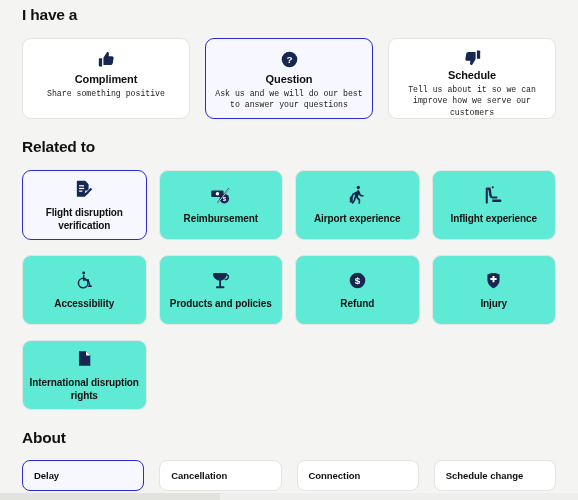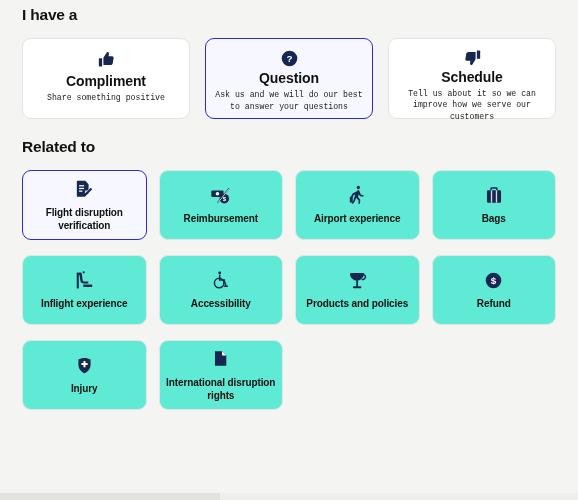--- a/index.html
+++ b/index.html
@@ -54,21 +54,21 @@
     border: 1.6px solid #2b2bd4;
     background: #f7f7ff;
   }
   .intent-icon {
     height: 23px;
     display: flex;
     align-items: center;
     justify-content: center;
   }
   .intent-name {
-    font-size: 14px;
+    font-size: 11px;
     font-weight: 700;
     color: #101010;
     margin-top: 2px;
     letter-spacing: -0.1px;
   }
   .intent-desc {
     font-size: 8.2px;
     line-height: 1.38;
     color: #1c1c1c;
     text-align: center;
@@ -247,31 +247,20 @@
           <svg width="20" height="20" viewBox="0 0 24 24" fill="#16284f" aria-hidden="true">
             <circle cx="13.6" cy="3" r="2"></circle>
             <path d="M12.9 6c1 0 1.8.6 2.1 1.5l1.3 3.4c.2.6.8 1 1.4 1h2.1v1.9h-2.4c-1.2 0-2.3-.7-2.8-1.8l-.4-1-1 3.4 2.3 2.6c.3.3.4.7.4 1.1l-.3 4.4H13.7l.2-4-3-3.2-1.4 4.2-2.6 3.2-1.5-1.2 2.3-2.9 2.2-7.4-2.1 1.1-.8 2.6-1.8-.5.9-3.2c.1-.4.4-.8.8-1l3.7-2c.4-.2.9-.4 1.4-.4z"></path>
             <rect x="3.4" y="14.3" width="3.5" height="6.6" rx="0.6"></rect>
             <rect x="4.5" y="12.8" width="1.3" height="1.8"></rect>
           </svg>
         </span>
         <div class="topic-label">Airport experience</div>
       </div>
 
-      <div class="topic-card">
-        <span class="topic-icon">
-          <svg width="18" height="18" viewBox="0 0 24 24" fill="#16284f" aria-hidden="true">
-            <path d="M8.6 1.8h6.8c.8 0 1.4.6 1.4 1.4v2.1h-2V3.8H9.2v1.5h-2V3.2c0-.8.6-1.4 1.4-1.4z"></path>
-            <rect x="2.6" y="5.8" width="18.8" height="16.4" rx="1.6"></rect>
-            <rect x="7.8" y="5.8" width="1.8" height="16.4" fill="#ffffff" opacity="0.82"></rect>
-            <rect x="14.4" y="5.8" width="1.8" height="16.4" fill="#ffffff" opacity="0.82"></rect>
-          </svg>
-        </span>
-        <div class="topic-label">Bags</div>
-      </div>
 
       <div class="topic-card">
         <span class="topic-icon">
           <svg width="19" height="19" viewBox="0 0 24 24" fill="#16284f" aria-hidden="true">
             <path d="M4.6 1.8h2.2c.9 0 1.7.7 1.8 1.6l1.1 8.2c.1.9.9 1.6 1.8 1.6h5.3v2.6h-5.7c-2.2 0-4.1-1.7-4.4-3.9L5.7 5.1 4.6 5z"></path>
             <rect x="2.2" y="1.8" width="2.6" height="20.4" rx="1.1"></rect>
             <path d="M10.5 17h9.9c.9 0 1.6.7 1.6 1.6s-.7 1.6-1.6 1.6h-9.9z"></path>
             <circle cx="11" cy="1.6" r="1.4"></circle>
           </svg>
         </span>
@@ -329,18 +318,27 @@
             <path d="M4.2 1.8h10l6 6v14.4H4.2z"></path>
             <path d="M14.2 1.8v6h6z" fill="#ffffff"></path>
           </svg>
         </span>
         <div class="topic-label">International disruption rights</div>
       </div>
 
     </div>
   </section>
 
+  <section id="sec-about">
+    <h2 class="section-title">About</h2>
+    <div class="about-row">
+      <div class="about-chip selected">Delay</div>
+      <div class="about-chip">Cancellation</div>
+      <div class="about-chip">Connection</div>
+      <div class="about-chip">Schedule change</div>
+    </div>
+  </section>
 
   <div class="bottom-strip">
     <div class="thumb"></div>
   </div>
 
 </div>
 
 </body></html>

